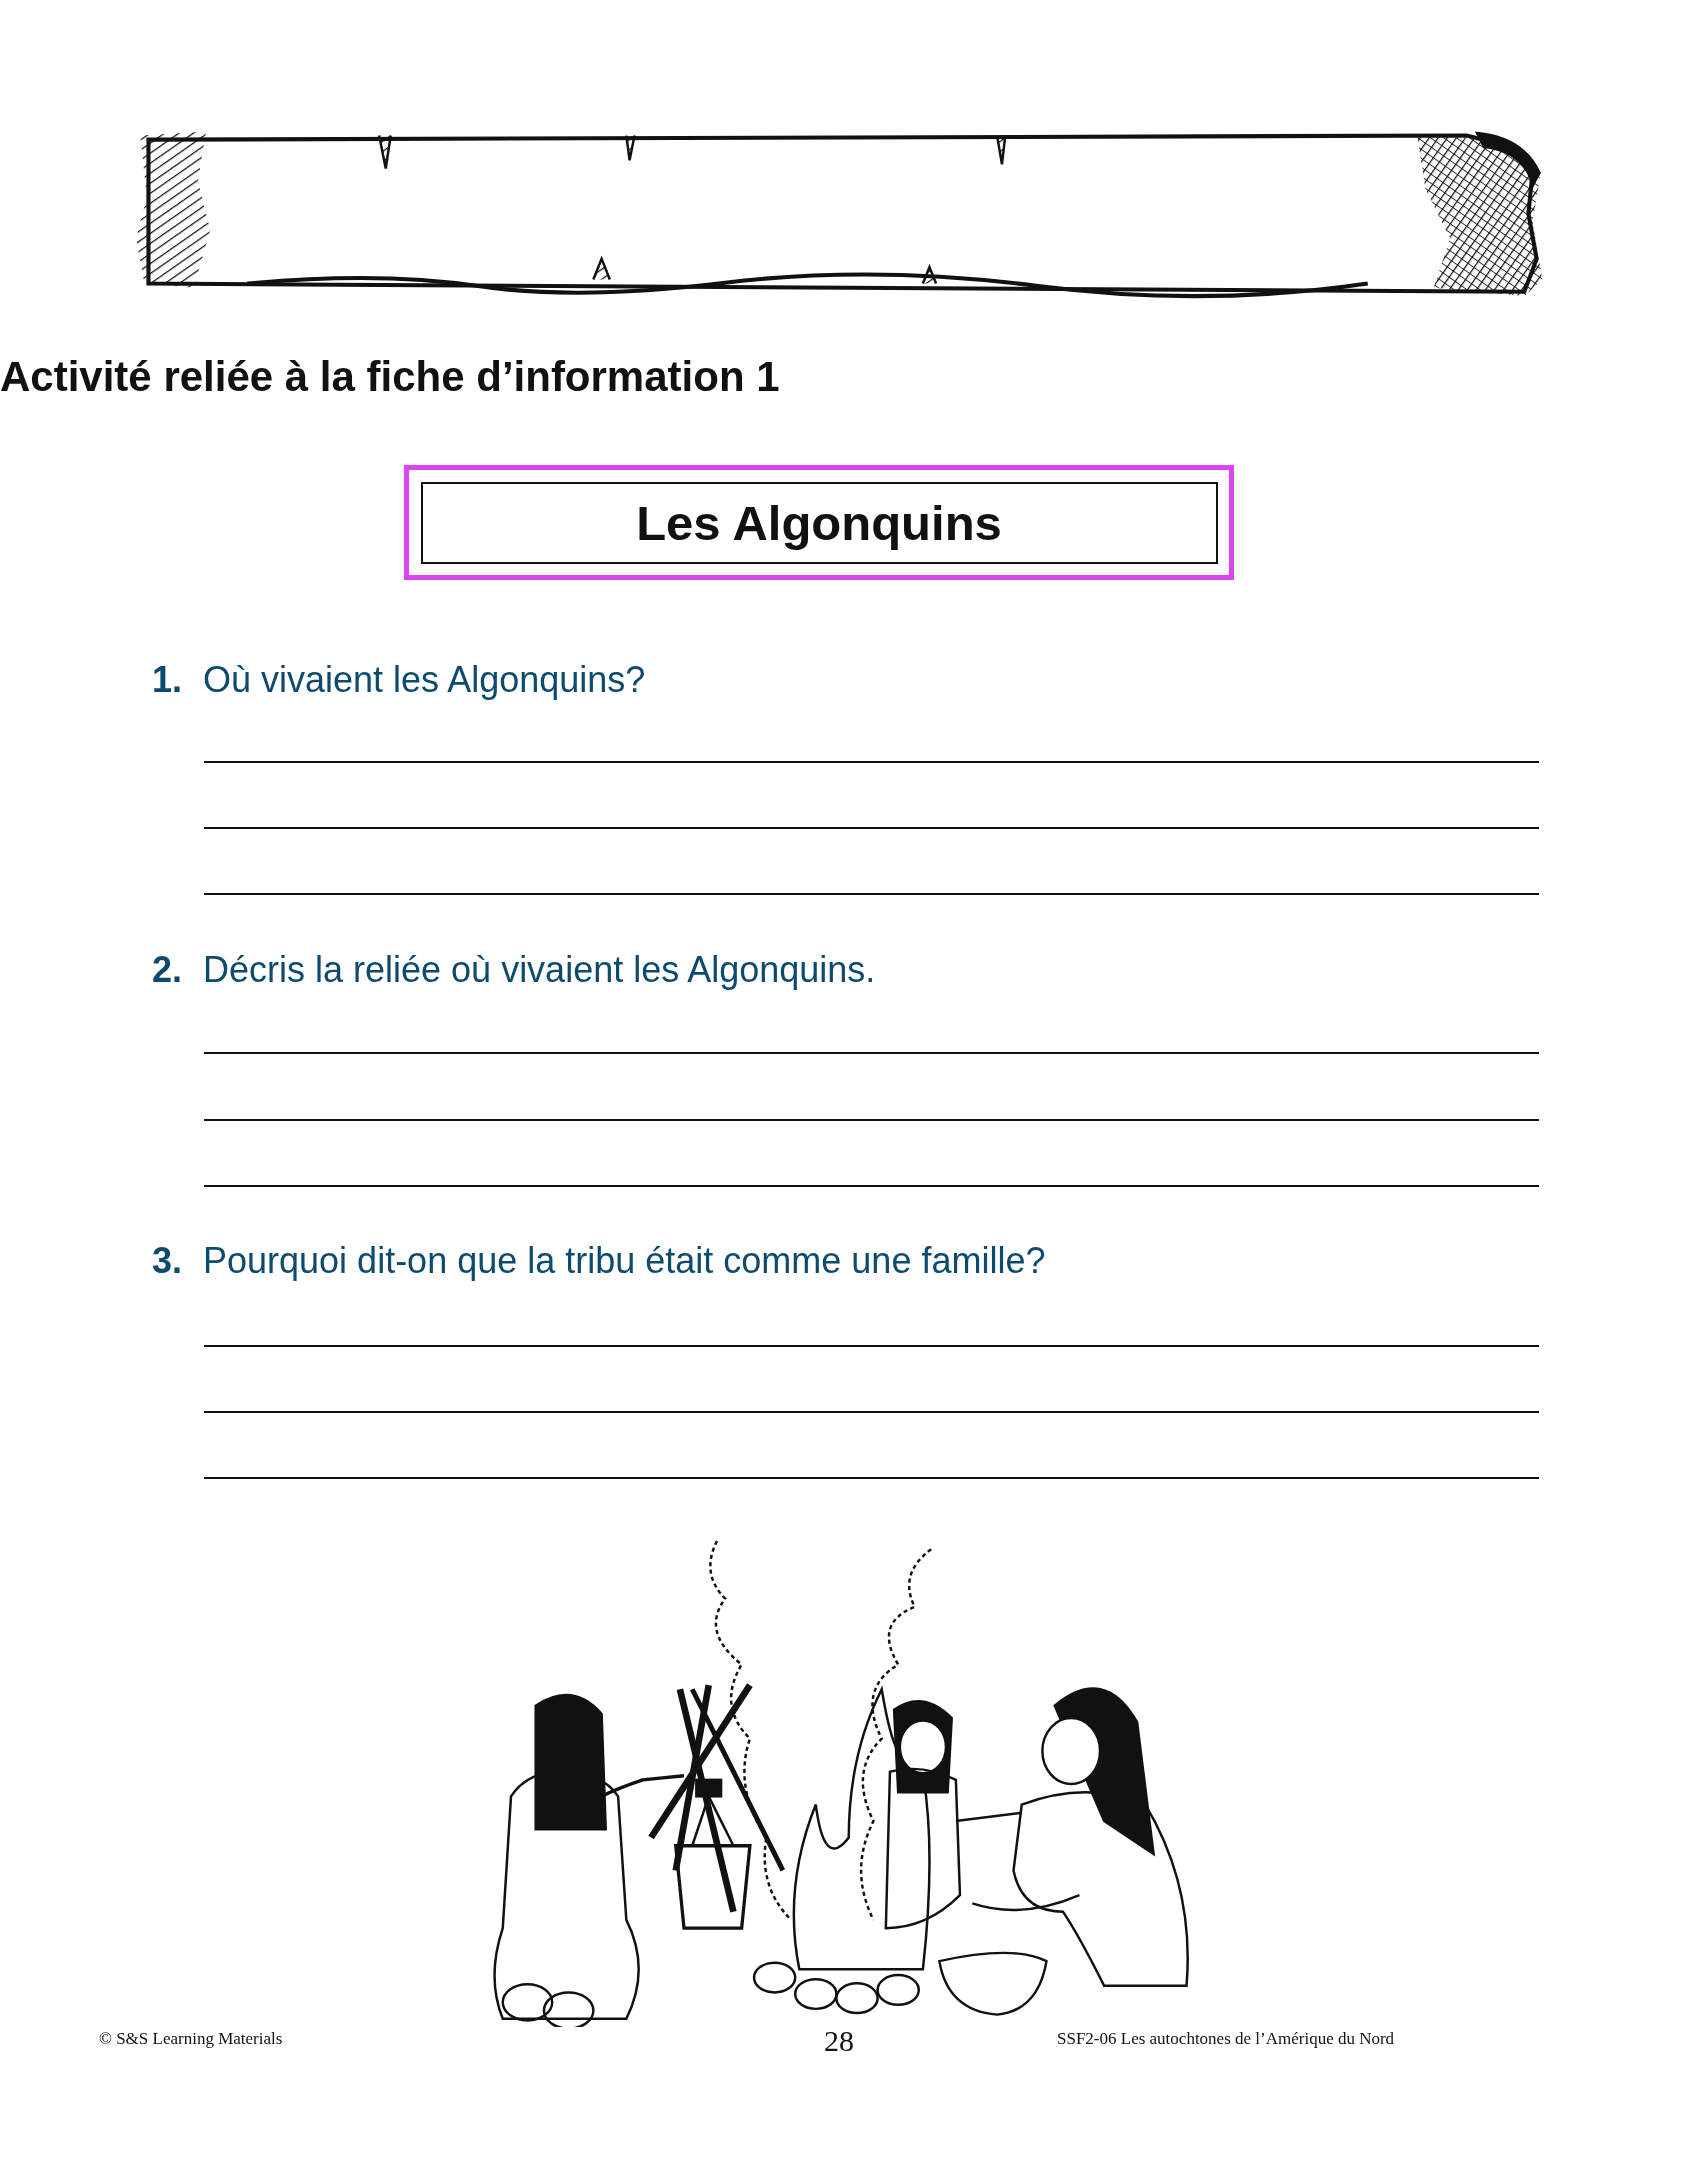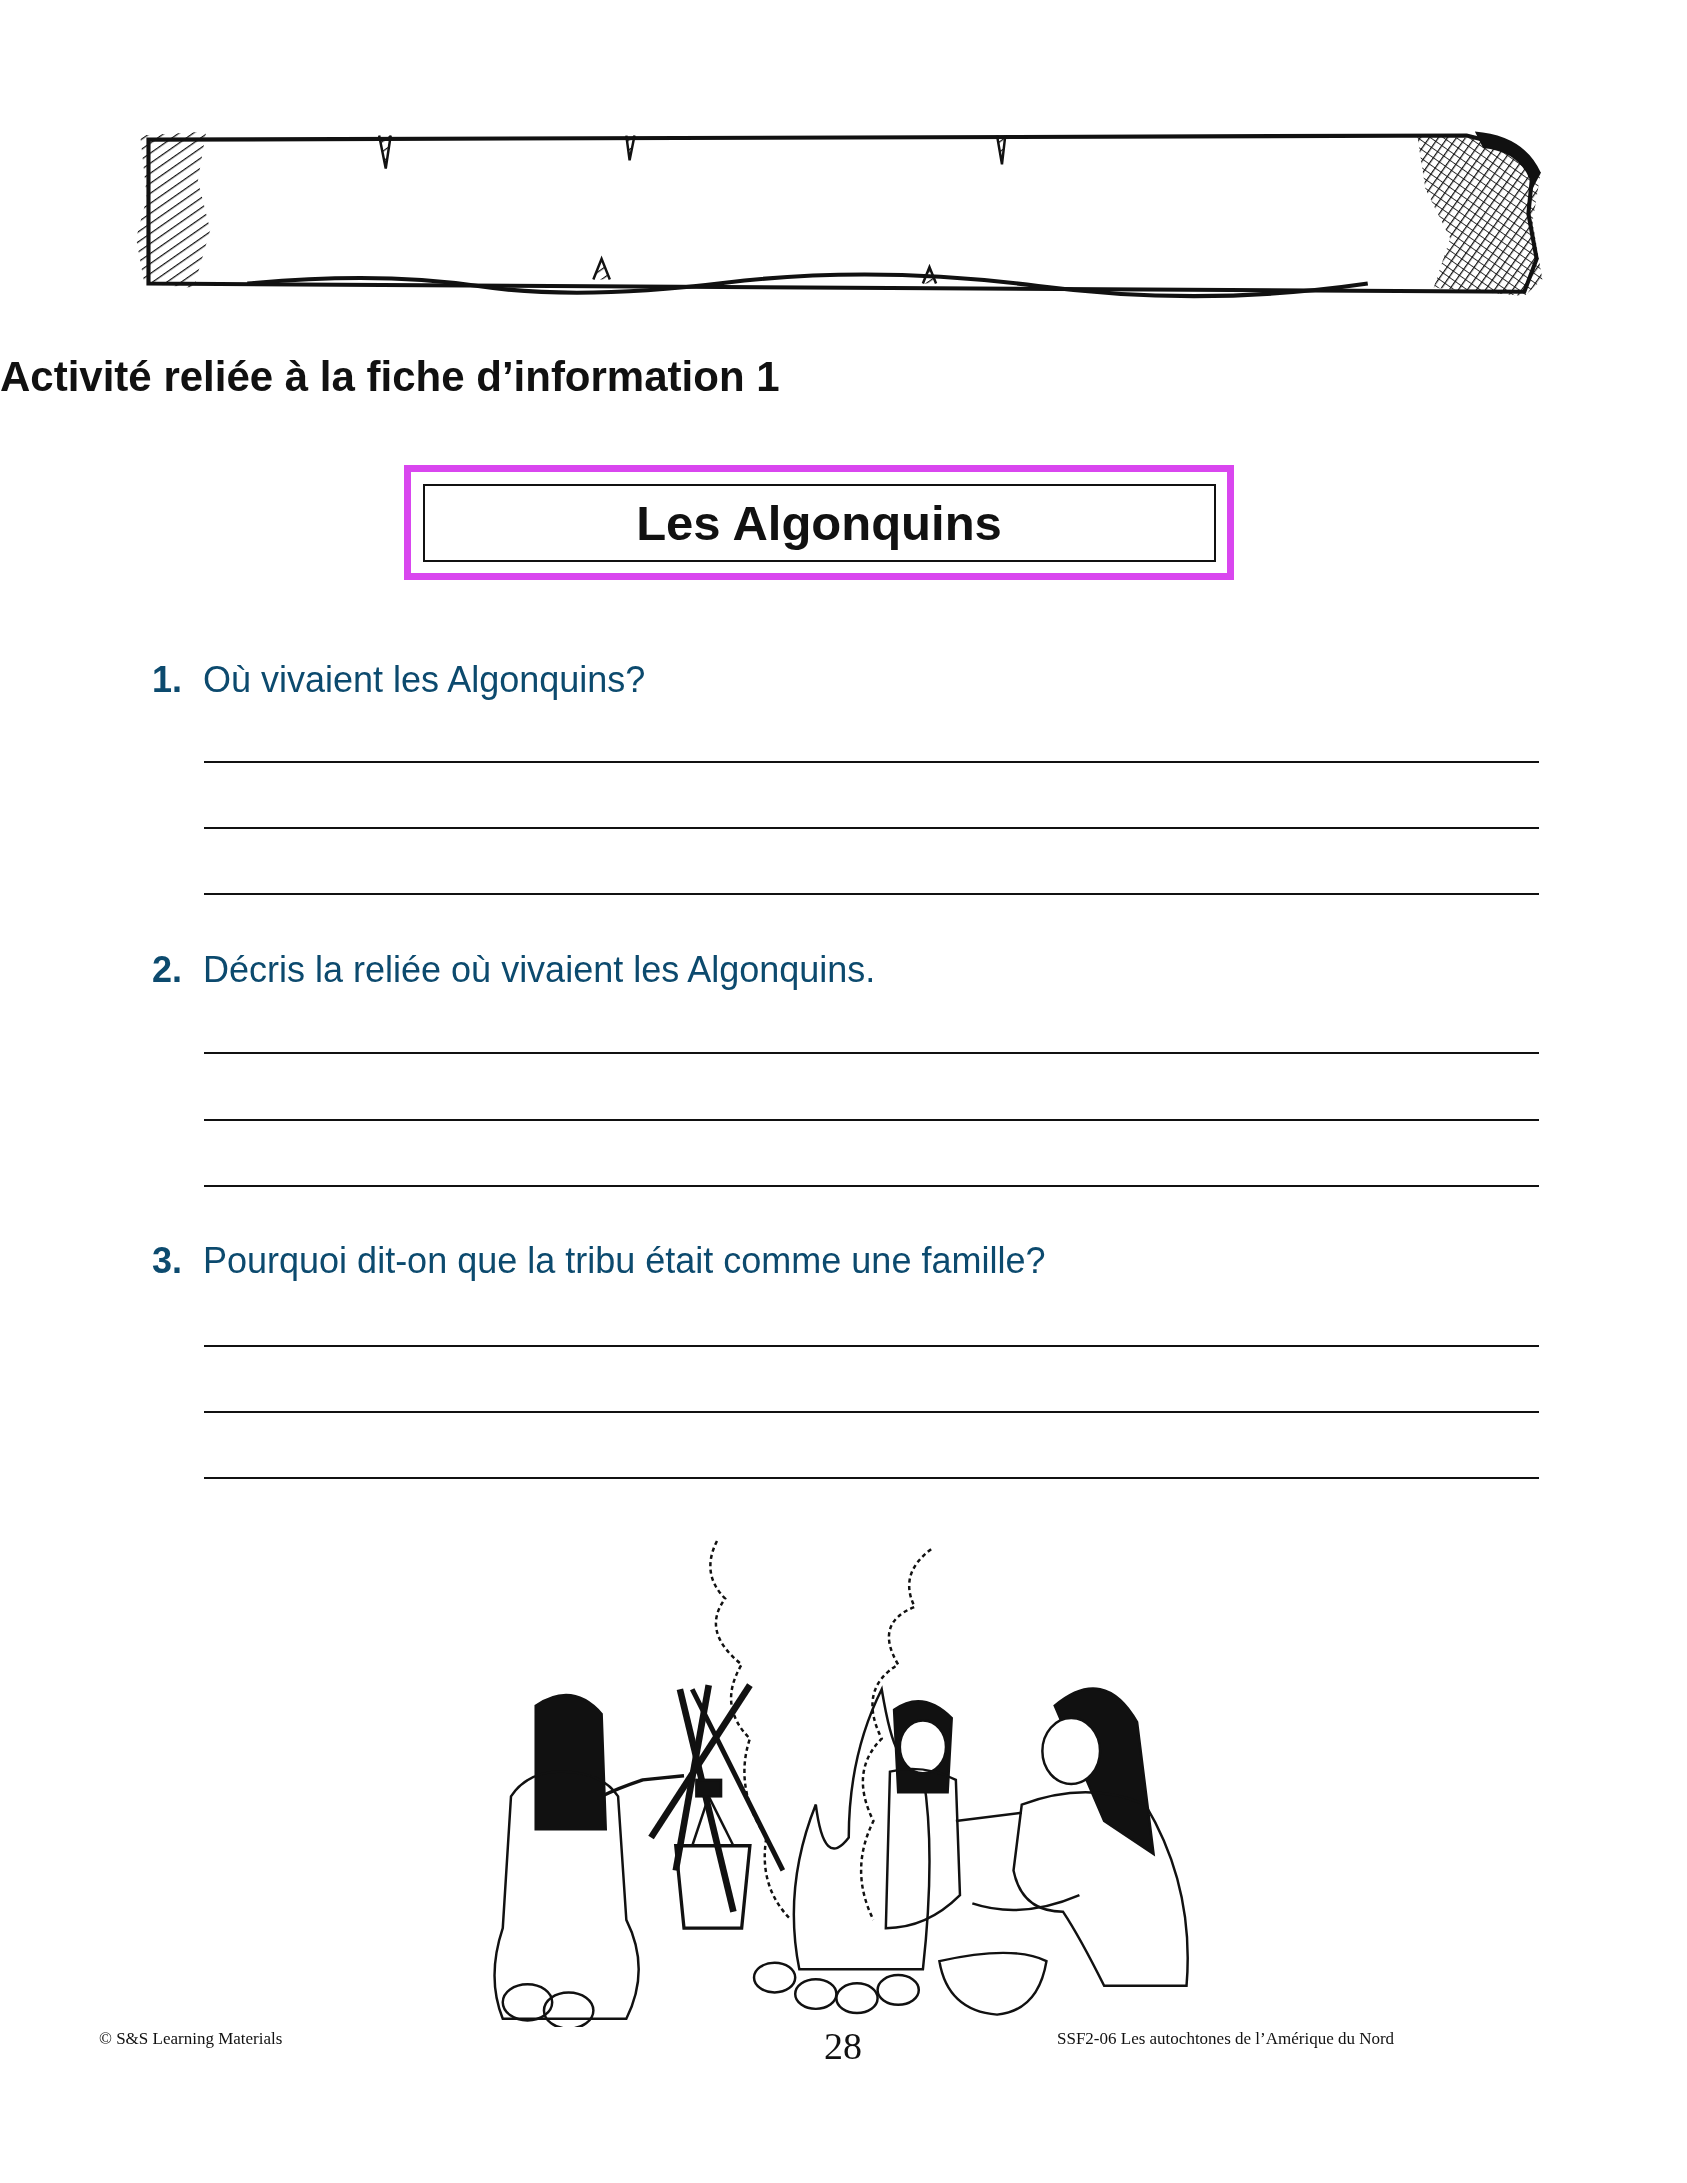--- a/index.html
+++ b/index.html
@@ -1,28 +1,28 @@
 <!DOCTYPE html>
 <html style="font-size:13px"><head>
 <meta charset="utf-8">
 <style>
   html,body{margin:0;padding:0;background:#fff;}
   body{width:1687px;height:2183px;position:relative;overflow:hidden;font-family:"DejaVu Sans",sans-serif;color:#111;}
   .banner{position:absolute;left:132px;top:115px;width:1417px;height:185px;}
   .banner svg{position:absolute;left:0;top:0;width:100%;height:100%;}
   .banner-title{position:absolute;left:0;right:0;top:56px;text-align:center;font-family:"Liberation Serif",serif;font-size:64px;letter-spacing:0.8px;transform:scaleX(1.0);color:#111;}
   .subtitle{position:absolute;left:0;width:1356px;top:353px;text-align:left;font-family:"Liberation Sans",sans-serif;font-weight:bold;font-size:42px;}
-  .titlebox{position:absolute;left:404px;top:465px;width:830px;height:115px;border:7px solid #d946ef;box-sizing:border-box;}
+  .titlebox{position:absolute;left:404px;top:465px;width:830px;height:115px;border:5px solid #d946ef;box-sizing:border-box;}
   .titlebox-inner{position:absolute;left:11.5px;top:11.5px;right:11.5px;bottom:11.5px;border:2.5px solid #111;display:flex;align-items:center;justify-content:center;font-family:"Liberation Sans",sans-serif;font-size:49px;font-weight:bold;}
   .question{position:absolute;left:152px;font-family:"Liberation Sans",sans-serif;font-size:36px;color:#0c4a6e;}
   .question .num{font-weight:bold;display:inline-block;width:51px;}
   .answer-line{position:absolute;left:204px;width:1335px;height:0;border-top:2.5px solid #111;}
   .illustration{position:absolute;left:445px;top:1508px;width:824px;height:519px;}
   .footer{position:absolute;top:2029px;font-family:"Liberation Serif",serif;font-weight:normal;font-size:17px;}
-  .footer.pg{font-weight:normal;font-size:38px;top:2024px;}
+  .footer.pg{font-weight:normal;font-size:30px;top:2024px;}
 </style>
 </head>
 <body>
 
 <div class="banner">
   <svg viewBox="0 0 1720 225" preserveAspectRatio="none">
     <defs>
       <pattern id="hatch" width="10" height="10" patternUnits="userSpaceOnUse" patternTransform="rotate(55)">
         <line x1="0" y1="0" x2="0" y2="10" stroke="#111" stroke-width="3"></line>
       </pattern>

